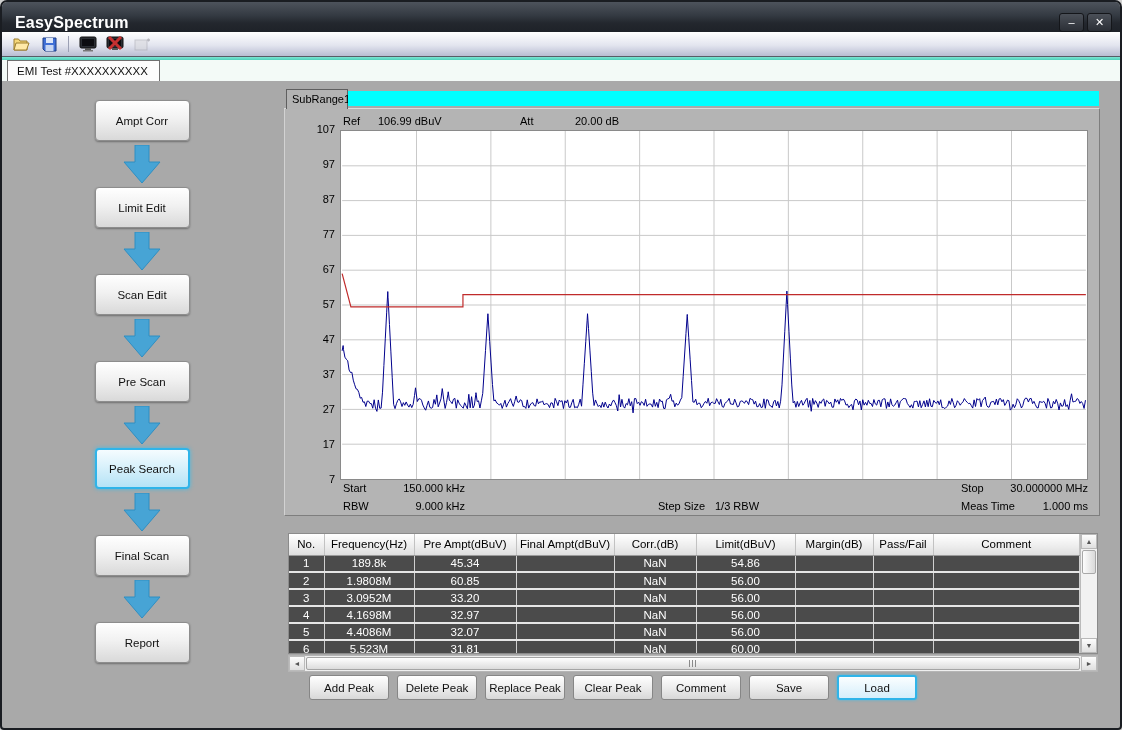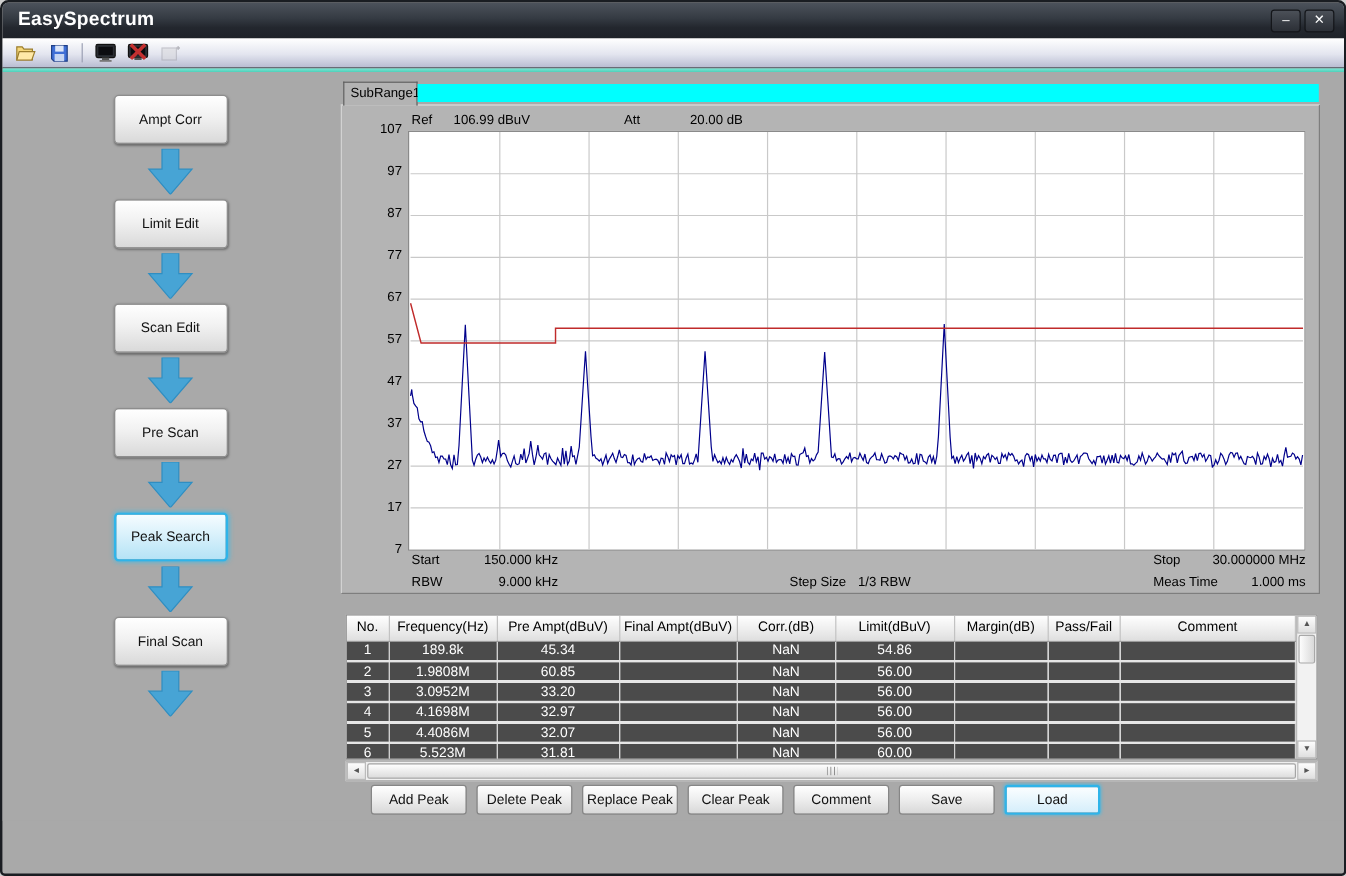--- a/index.html
+++ b/index.html
@@ -4,21 +4,21 @@
 <style>
   * { margin:0; padding:0; box-sizing:border-box; }
   html,body { background:#d0d0d0; font-family:"Liberation Sans", sans-serif; }
   .window{
     position:relative; width:1122px; height:730px;
     border:2px solid #1a1d22; border-radius:7px 7px 4px 4px;
     background:#a9a9a9; overflow:hidden;
   }
   
   .titlebar{ height:30px; background:linear-gradient(#4d535c,#343a42 45%,#23272e 70%,#1e2228);
-    display:flex; align-items:center; padding:0 8px 0 13px; }
+    display:flex; align-items:flex-end; padding:0 8px 0 13px; }
   .title{ color:#fff; font-size:16px; font-weight:bold; letter-spacing:.2px; }
   .win-controls{ margin-left:auto; display:flex; gap:3px; }
   .win-btn{ width:25px; height:19px; border:1px solid #14161a; border-radius:3px;
     background:linear-gradient(#4b5058,#2b2f36); color:#fff; font-size:11px; line-height:16px;
     text-align:center; cursor:default; }
   
   .menubar{ height:21px; background:linear-gradient(#fbfbfc,#eef0f3); display:flex; align-items:center; padding-left:10px; border-bottom:1px solid #e2e4e8;}
   .menu-item{ font-size:12px; color:#15161a; padding:2px 9px; }
   
   .toolbar{ height:25px; background:linear-gradient(#ffffff,#e3e5ef 55%,#b9bdd2);
@@ -134,20 +134,23 @@
     </div>
     <div class="tool-icon" style="opacity:.55">
       <svg width="17" height="15" viewBox="0 0 17 15">
         <rect x="1" y="3" width="12" height="10" fill="#d8d8dc" stroke="#a5a5ad"></rect>
         <path d="M13 3 H16 M14.5 1.5 V4.5" stroke="#8a8a92" stroke-width="1.4"></path>
       </svg>
     </div>
   </div>
   <div class="accent-line"></div>
 
+  <div class="tabstrip">
+    <div class="doc-tab">EMI Test #XXXXXXXXXX</div>
+  </div>
 
   <div class="content">
 
     <div class="sidebar">
         <button class="flow-btn">Ampt Corr</button>
         <div class="flow-arrow-wrap">
           <svg width="40" height="38" viewBox="0 0 40 38">
             <path d="M13 0 H27 V17 H38 L20 38 L2 17 H13 Z" fill="#47a4d5" stroke="#2f8ec2" stroke-width="1"></path>
           </svg>
         </div>
@@ -174,20 +177,21 @@
           <svg width="40" height="38" viewBox="0 0 40 38">
             <path d="M13 0 H27 V17 H38 L20 38 L2 17 H13 Z" fill="#47a4d5" stroke="#2f8ec2" stroke-width="1"></path>
           </svg>
         </div>
         <button class="flow-btn">Final Scan</button>
         <div class="flow-arrow-wrap">
           <svg width="40" height="38" viewBox="0 0 40 38">
             <path d="M13 0 H27 V17 H38 L20 38 L2 17 H13 Z" fill="#47a4d5" stroke="#2f8ec2" stroke-width="1"></path>
           </svg>
         </div>
+        <button class="flow-btn">Report</button>
       </div>
 
     <div class="main">
 
       <div class="chart-panel">
         <div class="subrange-tab">SubRange1</div>
         <div class="cyan-strip"></div>
         <div class="chart-body">
           <div class="chart-text" style="left:58px;top:6px">Ref</div>
           <div class="chart-text" style="left:93px;top:6px">106.99 dBuV</div>

